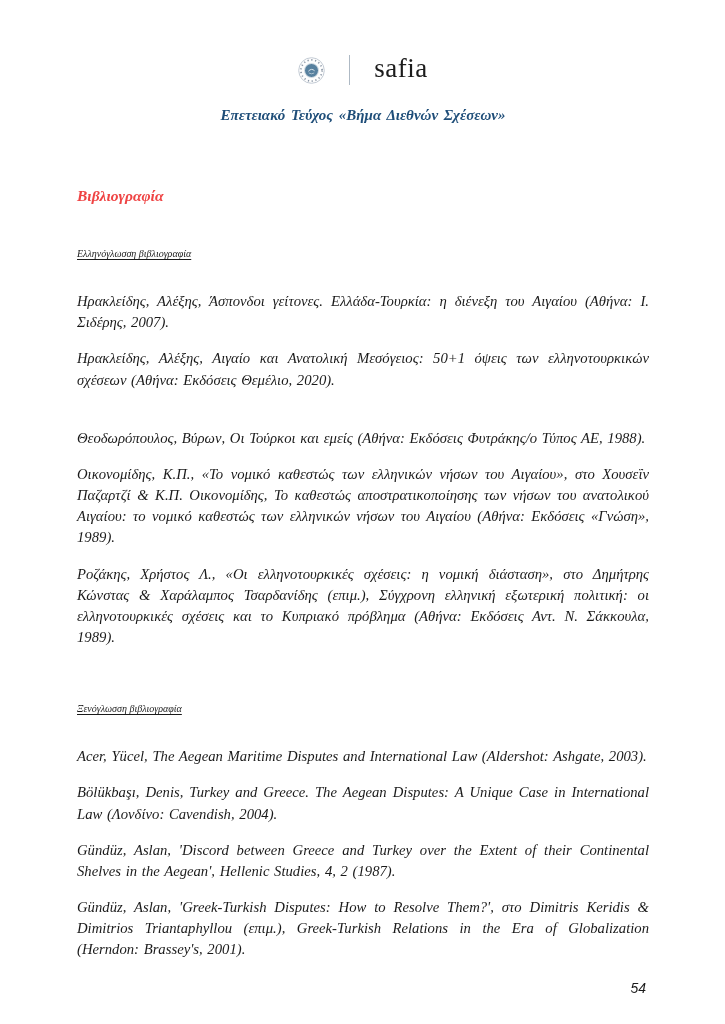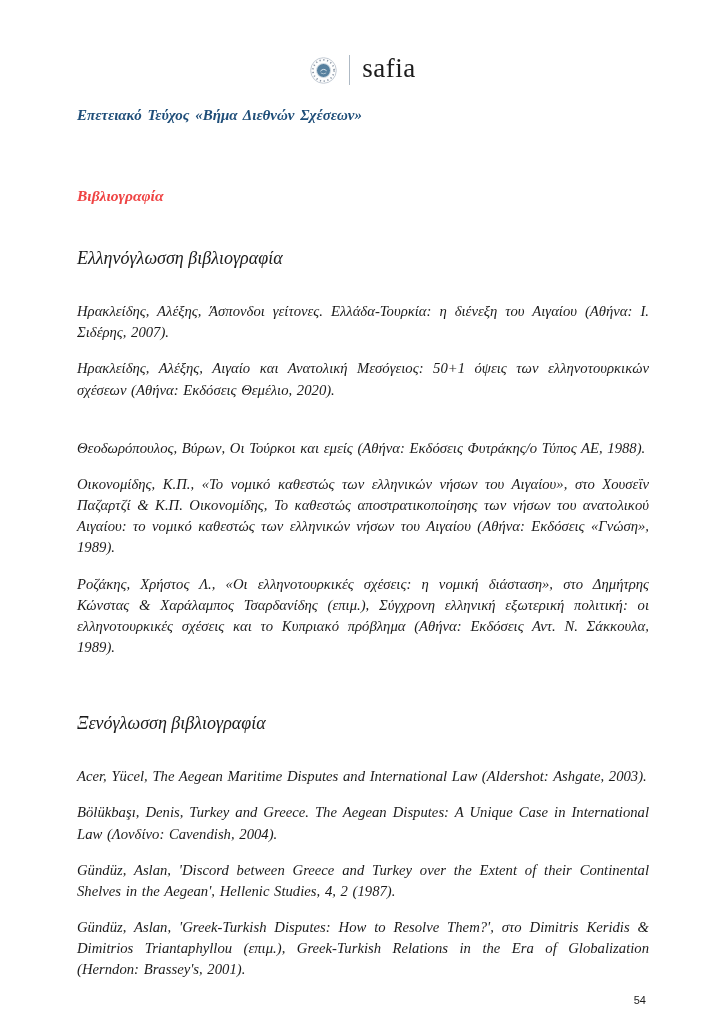--- a/index.html
+++ b/index.html
@@ -16,82 +16,84 @@
     position: relative;
     width: 725px;
     height: 1024px;
     padding: 50px 76px 0 77px;
   }
   
   .logo-row {
     display: flex;
     align-items: center;
     justify-content: center;
-    gap: 12px;
+    gap: 24px;
     height: 40px;
   }
   .emblem { display: inline-flex; align-items: center; }
   .logo-divider {
     width: 1px;
     height: 30px;
     background: #aeb9c4;
   }
   .brand {
     font-size: 27px;
     color: #1c1c1c;
     letter-spacing: 0.5px;
     line-height: 1;
     padding-bottom: 3px;
   }
   
   .doc-header {
     margin-top: 17px;
-    text-align: left;
+    text-align: center;
     font-size: 15px;
     font-weight: bold;
     font-style: italic;
     color: #1f4e79;
     word-spacing: 2px;
   }
   
   .biblio-heading {
     margin-top: 63px;
     font-size: 15.5px;
     font-weight: bold;
     font-style: italic;
     color: #ef4444;
   }
   
   .section-heading {
-    font-size: 18px;
+    font-size: 10px;
     font-weight: normal;
     font-style: italic;
+    text-decoration: underline;
     text-underline-offset: 2px;
   }
   .section-first { margin-top: 43px; }
   .section-second { margin-top: 55px; }
   
   .entry {
     margin-top: 15px;
     font-size: 14.7px;
     font-style: italic;
     line-height: 1.44;
     text-align: justify;
     word-spacing: 1px;
   }
   .entry.first { margin-top: 32px; }
   .entry.extra-gap { margin-top: 37px; }
   
   .page-number {
     position: absolute;
     right: 79px;
-    bottom: 18px;
+    bottom: 28px;
     font-family: "Liberation Sans", "DejaVu Sans", sans-serif;
-    font-size: 11px;
+    font-size: 14px;
     color: #1a1a1a;
+    font-style: italic;
   }
 </style>
 </head>
 <body>
 
 <div class="page">
 
   <header class="logo-row">
     <span class="emblem">
       <svg width="27" height="27" viewBox="0 0 27 27" aria-hidden="true">

